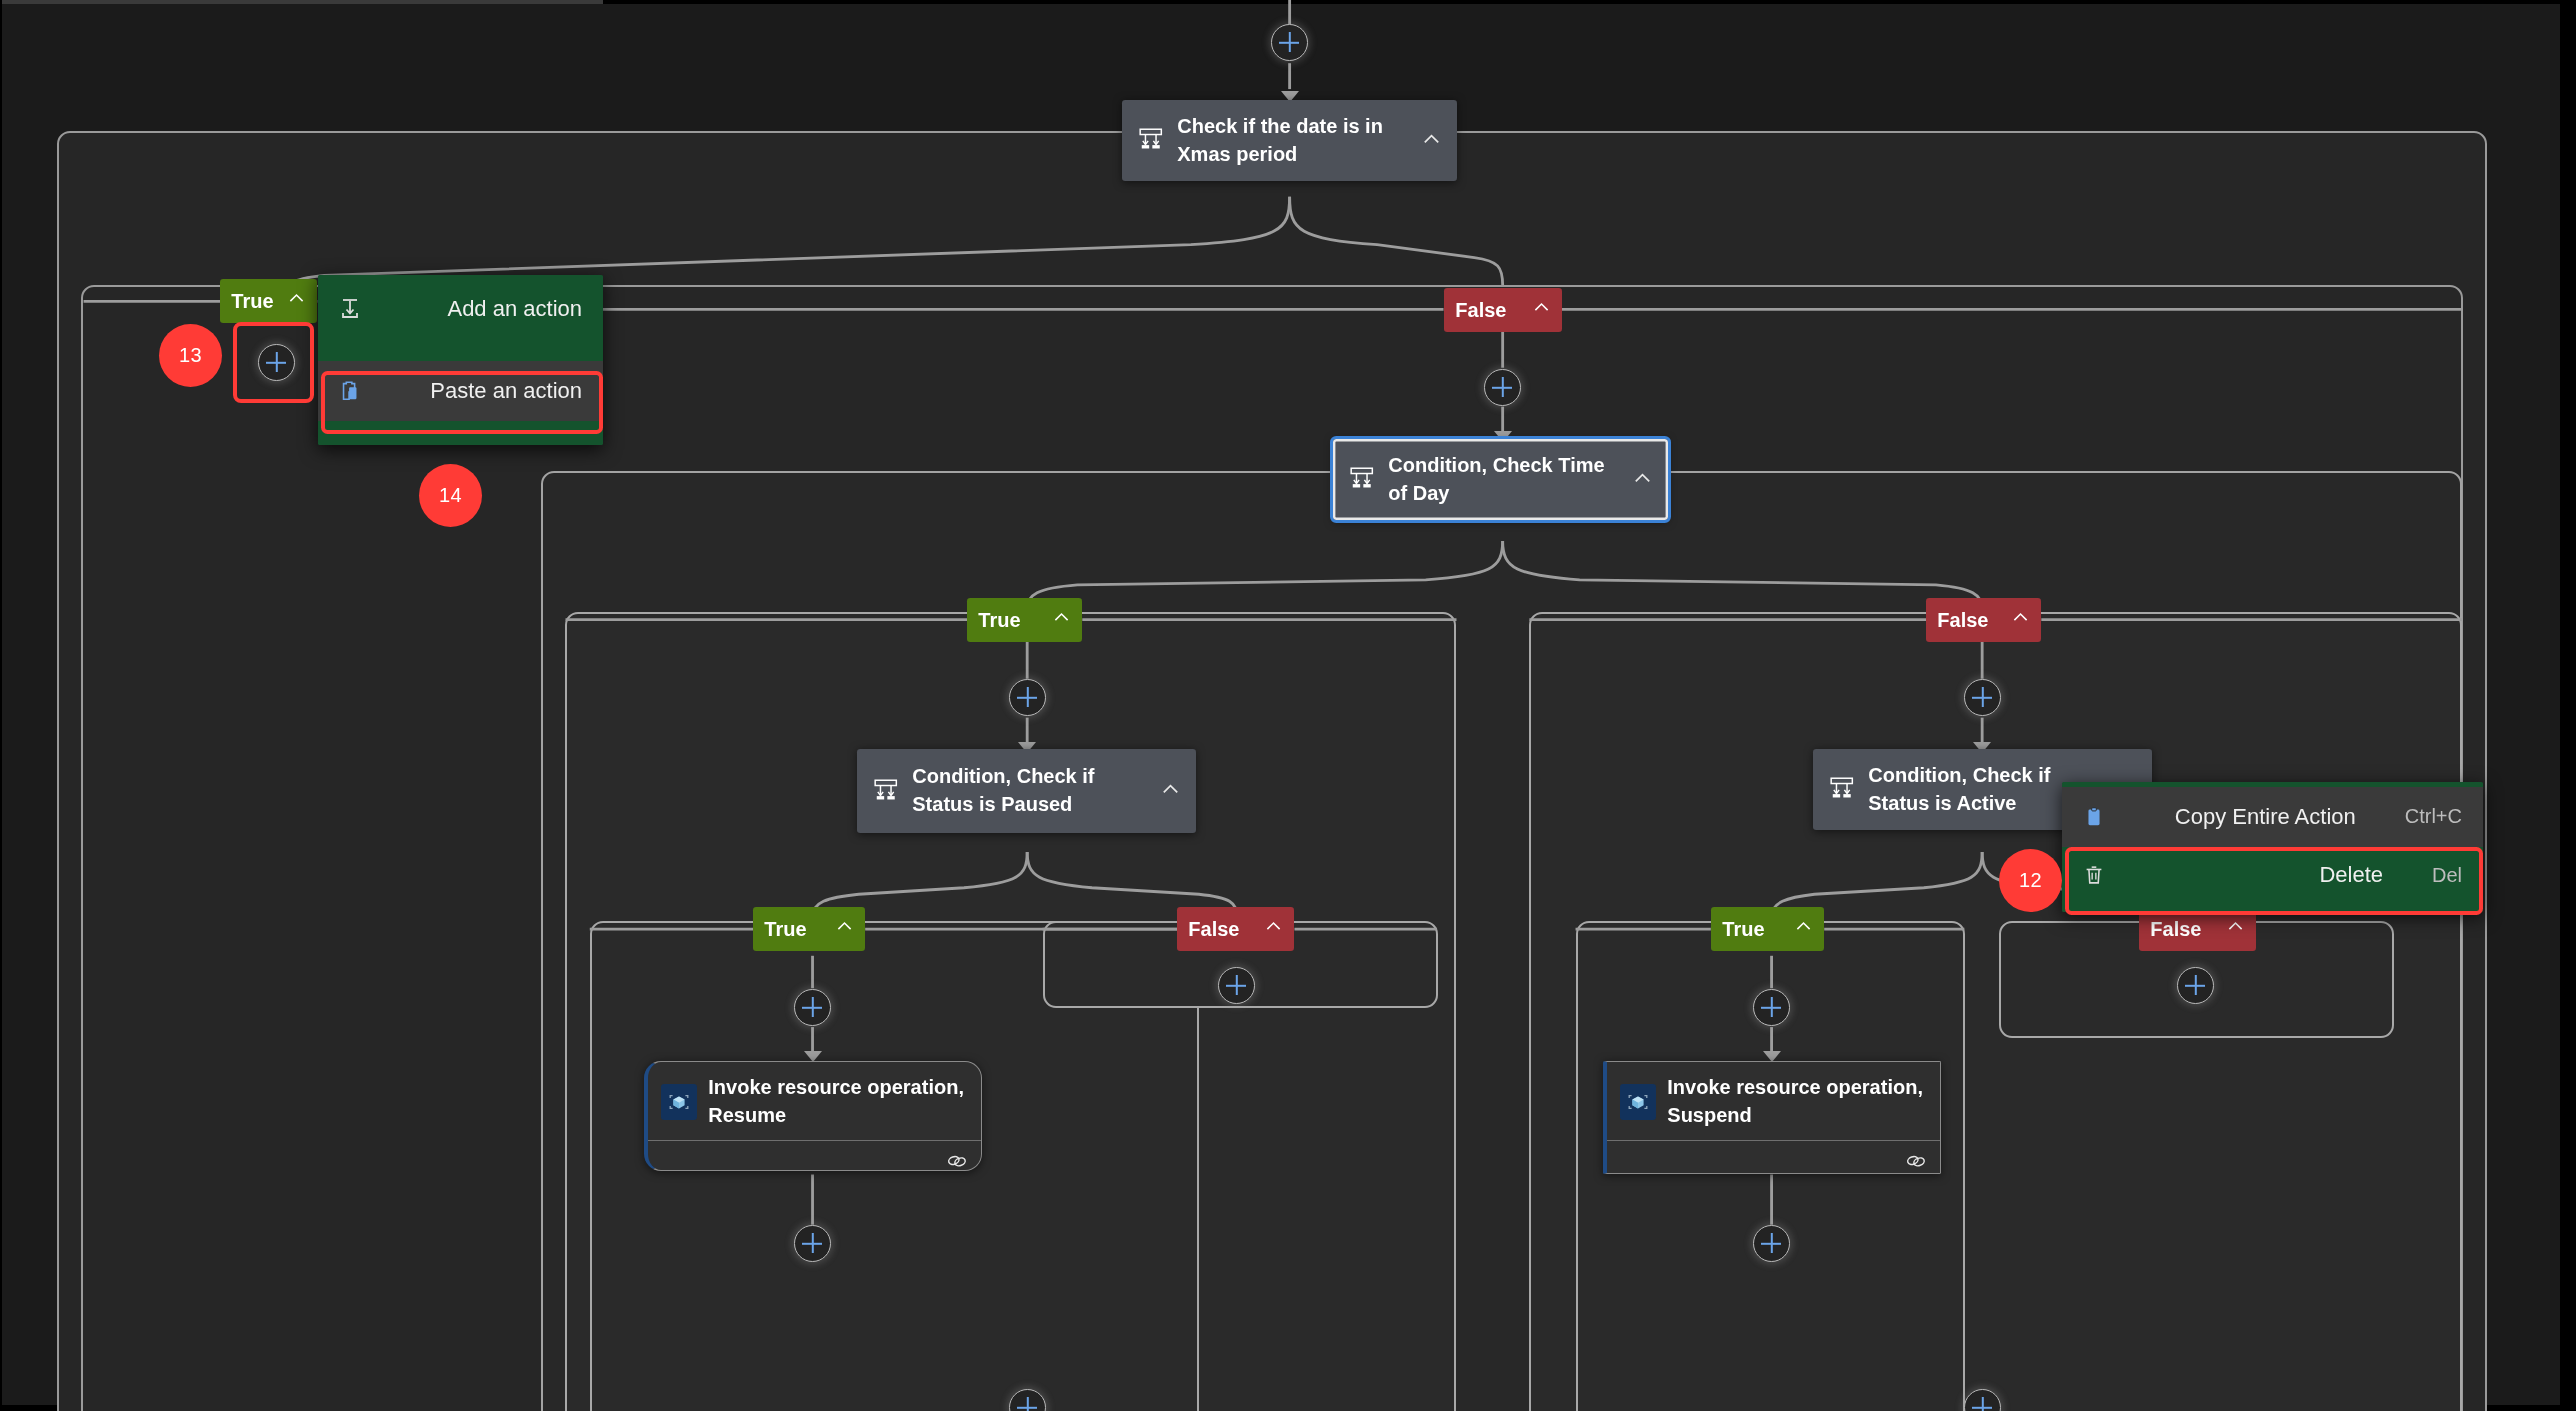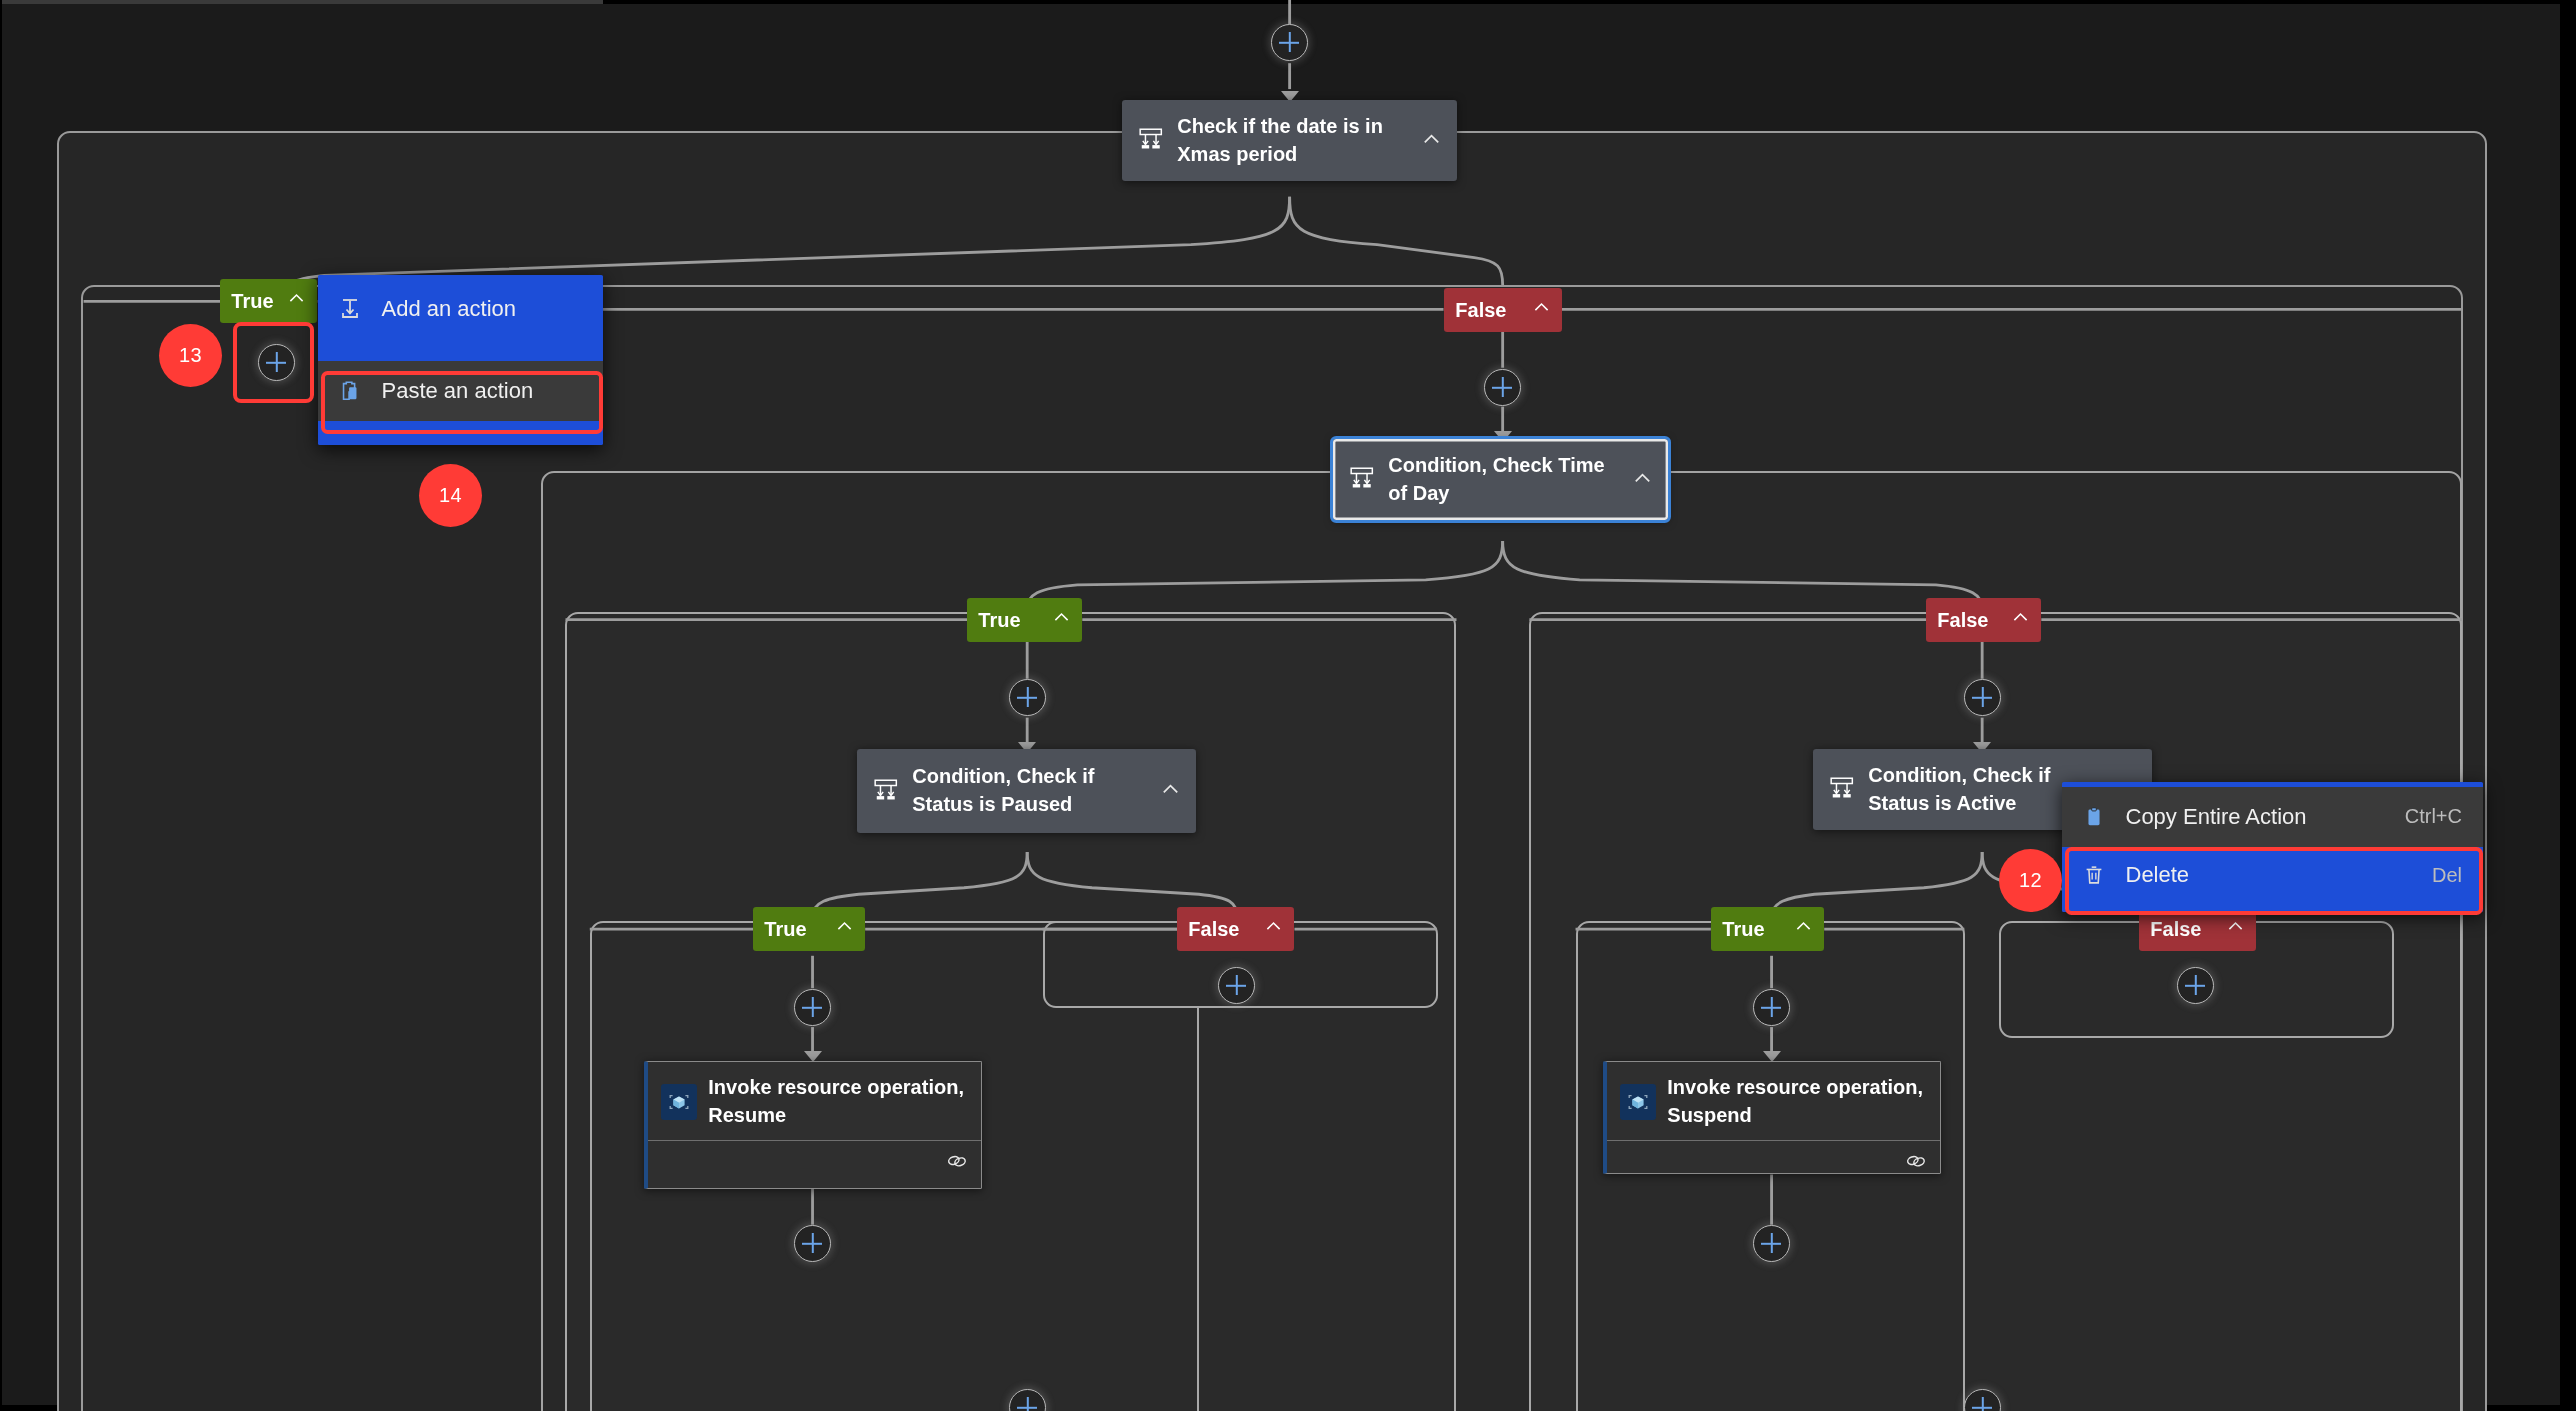--- a/index.html
+++ b/index.html
@@ -113,24 +113,25 @@
     padding: 0 9.7px 0 11.3px;
     color: #fff; font-size: 20px; font-weight: 700;
   }
   .badge.true  { background: #507c10; }
   .badge.false { background: #a03238; }
   .badge .chev { width: 21px; margin-left: 11.3px; }
 
   
   .menu {
     position: absolute;
-    background: #1d4ed8;
+    background: #14532d;
     box-shadow: 0 4.9px 18px rgba(0,0,0,.72);
     padding: 4.9px 0;
     border-radius: 1.6px;
+    text-align: right;
   }
   .menu-item {
     display: flex; align-items: center;
     height: 55px;
     padding: 0 21px 0 18px;
     color: #f0f0f0;
     font-size: 22px;
     white-space: nowrap;
   }
   .menu-item .mi-icon { width: 27.5px; flex: 0 0 27.5px; margin-right: 18px; display:flex; align-items:center; justify-content:center;}
@@ -394,21 +395,21 @@
   </div>
   <div class="badge false" style="left:2139px;top:907px;width:117px;height:44px;">
     <span>False</span>
     <span class="chev">
       <svg viewBox="0 0 24 24" width="21" height="21">
           <path d="M5 15 L12 8 L19 15" fill="none" stroke="#ffffff" stroke-width="1.8"></path>
         </svg>
     </span>
   </div>
 
-  <div class="actnode" style="left:644px;top:1061px;width:338px;height:128px;">
+  <div class="actnode" style="left:644px;top:1061px;width:338px;height:110px;border-radius:17px;">
     <div class="act-top">
       <span class="act-badge">
         <svg viewBox="0 0 30 30" width="24" height="24">
           <path d="M7 7 L4 7 L4 10 M23 7 L26 7 L26 10 M4 20 L4 23 L7 23 M26 20 L26 23 L23 23" fill="none" stroke="#8fa7bd" stroke-width="1.6"></path>
           <path d="M15 8 L22 12 L22 19 L15 23 L8 19 L8 12 Z" fill="#8cc6e8"></path>
           <path d="M15 8 L22 12 L15 16 L8 12 Z" fill="#bfe2f5"></path>
           <path d="M15 16 L15 23 L8 19 L8 12 Z" fill="#6fb4de"></path>
         </svg>
       </span>
       <span class="act-title">Invoke resource operation, Resume</span>

